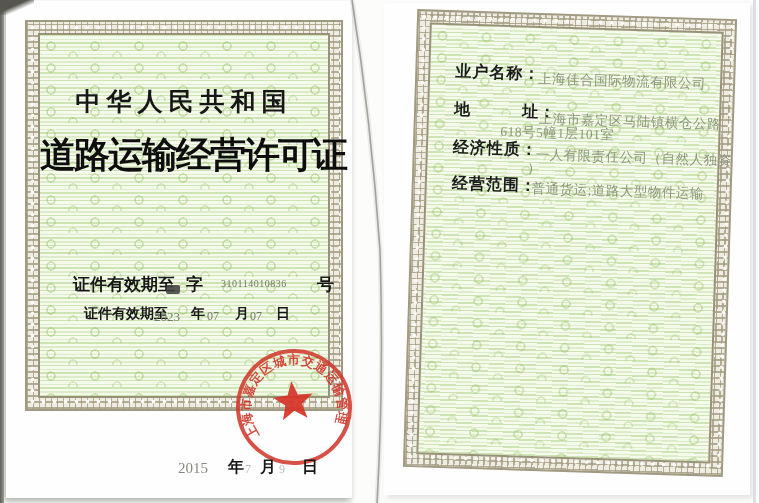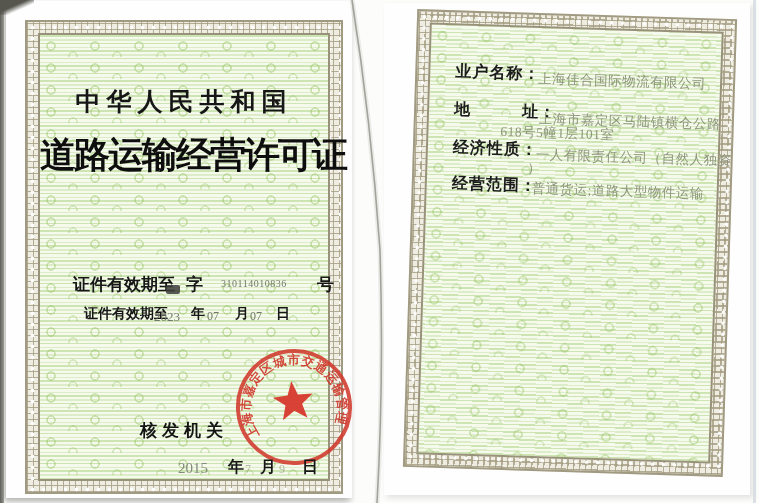--- a/index.html
+++ b/index.html
@@ -8,21 +8,21 @@
   .paper{position:absolute;background:#fefefe;}
   .paper-left{left:6px;top:1px;width:346px;height:497px;box-shadow:-4px 3px 6px rgba(70,70,65,.25),0 4px 5px rgba(70,70,65,.18);}
   .paper-right{left:384px;top:3px;width:366px;height:492px;box-shadow:3px 3px 5px rgba(70,70,65,.14);}
   .frame{position:absolute;border:2px solid #a19a82;background-color:#efede2;
     background-image:
       radial-gradient(circle,rgba(255,255,255,.95) 1.5px,rgba(255,255,255,0) 2.2px),
       repeating-linear-gradient(90deg,rgba(164,156,130,.8) 0 1.5px,rgba(0,0,0,0) 1.5px 6px),
       repeating-linear-gradient(0deg,rgba(164,156,130,.8) 0 1.5px,rgba(0,0,0,0) 1.5px 6px);
     background-size:11px 11px,auto auto,auto auto;
     padding:11px;box-sizing:border-box;}
-  .frame-left{left:25px;top:20px;width:318px;height:474px;}
+  .frame-left{left:25px;top:20px;width:318px;height:391px;}
   .frame-right{left:410px;top:14px;width:320px;height:458px;transform:rotate(1.8deg);}
   .green{position:relative;width:100%;height:100%;border:2px solid #99927a;box-sizing:border-box;
     background-color:#f5faec;
     background-image:
       radial-gradient(circle 5px at 11px 11px,rgba(0,0,0,0) 3px,rgba(140,190,85,.40) 3.5px,rgba(140,190,85,.40) 4.5px,rgba(0,0,0,0) 5px),
       radial-gradient(circle 5px at 33px 21px,rgba(0,0,0,0) 3px,rgba(140,190,85,.30) 3.5px,rgba(140,190,85,.30) 4.5px,rgba(0,0,0,0) 5px),
       repeating-linear-gradient(0deg,rgba(150,198,100,.42) 0 1.5px,rgba(0,0,0,0) 1.5px 3.5px,rgba(150,198,100,.26) 3.5px 5px,rgba(0,0,0,0) 5px 7.5px);
     background-size:44px 22px,44px 22px,auto;}
   .t{position:absolute;white-space:pre;color:#161616;}
   .center{left:0;right:0;text-align:center;}
@@ -76,21 +76,20 @@
         <svg width="126" height="126" viewBox="0 0 126 126">
           <circle cx="63" cy="63" r="56" fill="none" stroke="#d0392c" stroke-width="4" opacity="0.88"></circle>
           <path d="M63,37 L68.17,50.88 L82.97,51.51 L71.37,60.72 L75.34,74.99 L63,66.8 L50.66,74.99 L54.63,60.72 L43.03,51.51 L57.83,50.88 Z" fill="#d63327" opacity="0.92"></path>
           <path id="sealArc" d="M26.96,89.24 A44,44 0 1 1 99.04,89.24" fill="none" stroke="none"></path>
           <text font-size="12.5" fill="#cf3629" opacity="0.9" letter-spacing="0.6" font-family="Liberation Serif, DejaVu Serif, serif" font-weight="bold">
             <textPath href="#sealArc" xlink:href="#sealArc" startOffset="2">上海市嘉定区城市交通运输管理所</textPath>
           </text>
         </svg>
       </div>
 
-      <div class="t center issuer">核发机关</div>
 
       <div class="t num" style="left:138px;top:425px;font-size:15px;color:#85897d;">2015</div>
       <div class="t lbl" style="left:188px;top:422px;">年</div>
       <div class="t num" style="left:205px;top:427px;font-size:12px;opacity:.5;">7</div>
       <div class="t lbl" style="left:220px;top:422px;">月</div>
       <div class="t num" style="left:239px;top:427px;font-size:12px;opacity:.5;">9</div>
       <div class="t lbl" style="left:262px;top:422px;">日</div>
     </div>
   </div>
 

